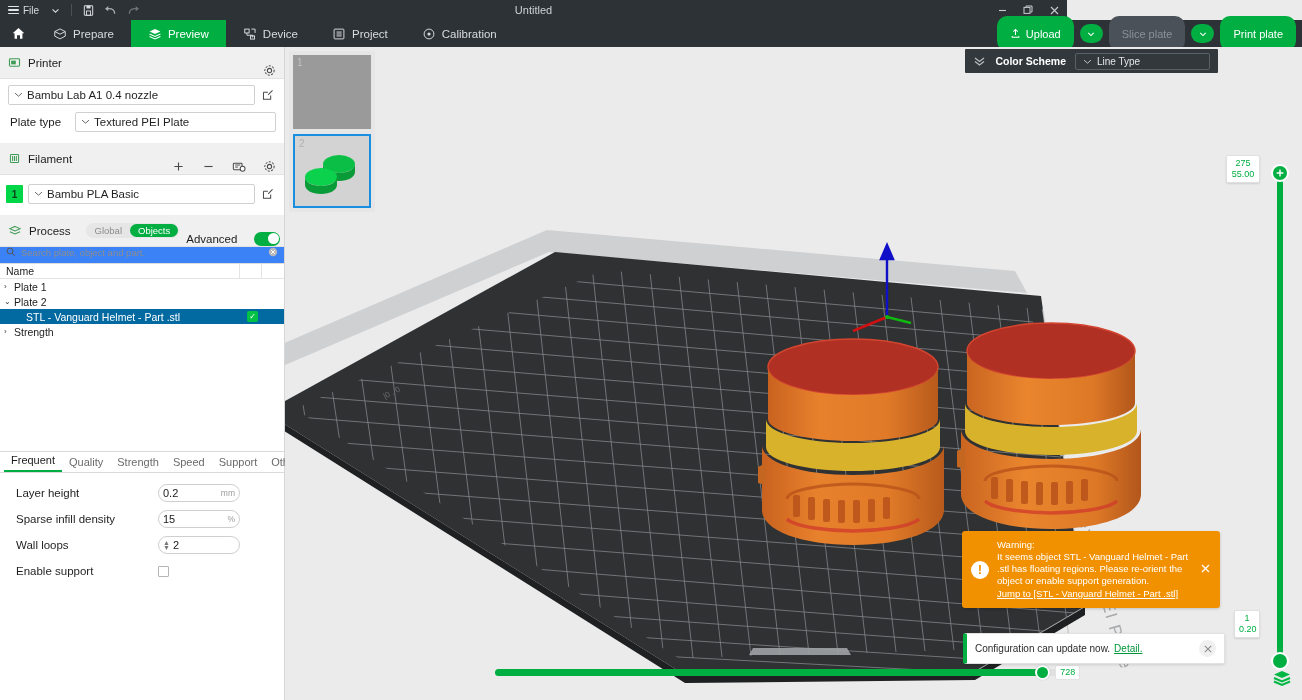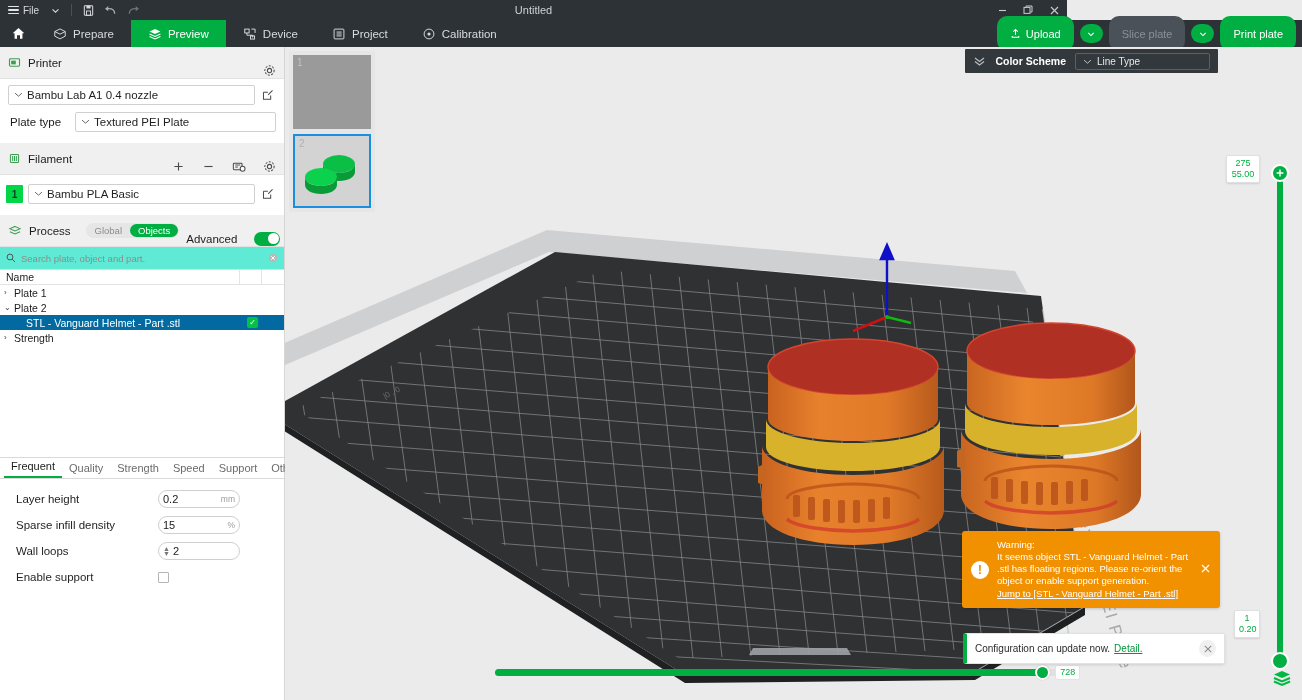--- a/index.html
+++ b/index.html
@@ -94,22 +94,22 @@
   .seg {
     display: flex; align-items: center; background: #e6e6e6; border-radius: 9px; height: 15px; padding: 0 1px;
   }
   .seg span { font-size: 9.5px; padding: 0 8px; line-height: 13px; border-radius: 8px; color: #8c8c8c; }
   .seg span.on { background: #00ae42; color: #fff; }
   .adv-lbl { font-size: 11.5px; color: #1c1c1c; }
   .toggle { width: 26px; height: 14px; background: #00ae42; border-radius: 8px; position: relative; }
   .toggle i { position: absolute; right: 1.5px; top: 1.5px; width: 11px; height: 11px; background: #fff; border-radius: 50%; }
 
   .search {
-    height: 23px; border-bottom: 1px solid #dcdcdc; display: flex; align-items: center;
-    gap: 5px; padding: 0 6px; background: #5eead4;
+    height: 17px; border-bottom: 1px solid #dcdcdc; display: flex; align-items: flex-start;
+    gap: 5px; padding: 0 6px; background: #3b82f6;
   }
   .search input {
     border: 0; outline: 0; flex: 1; font-size: 9.5px; color: #2b2b2b;
     font-family: "Liberation Sans", sans-serif; background: transparent;
   }
   .search input::placeholder { color: #8d8d8d; }
 
   .tree { border-bottom: 1px solid #d9d9d9; height: 188px; position: relative; }
   .tree-head {
     height: 15px; display: flex; align-items: center; font-size: 10.5px; color: #1c1c1c;

